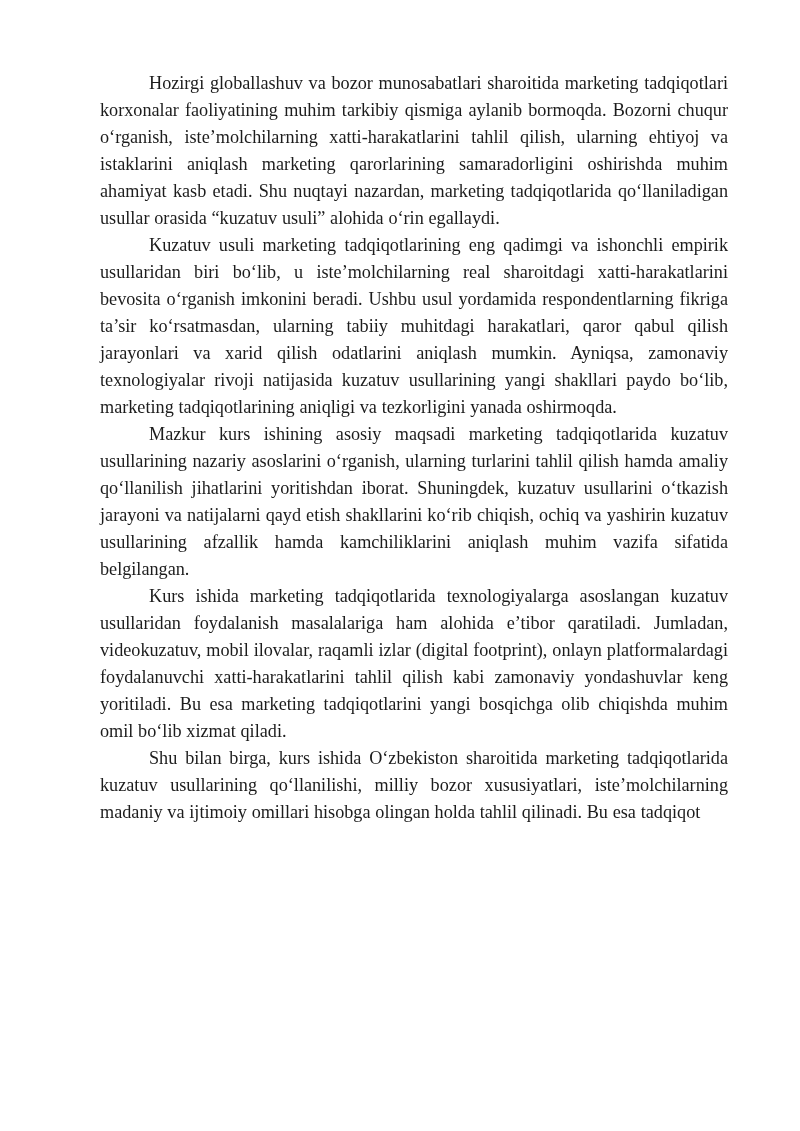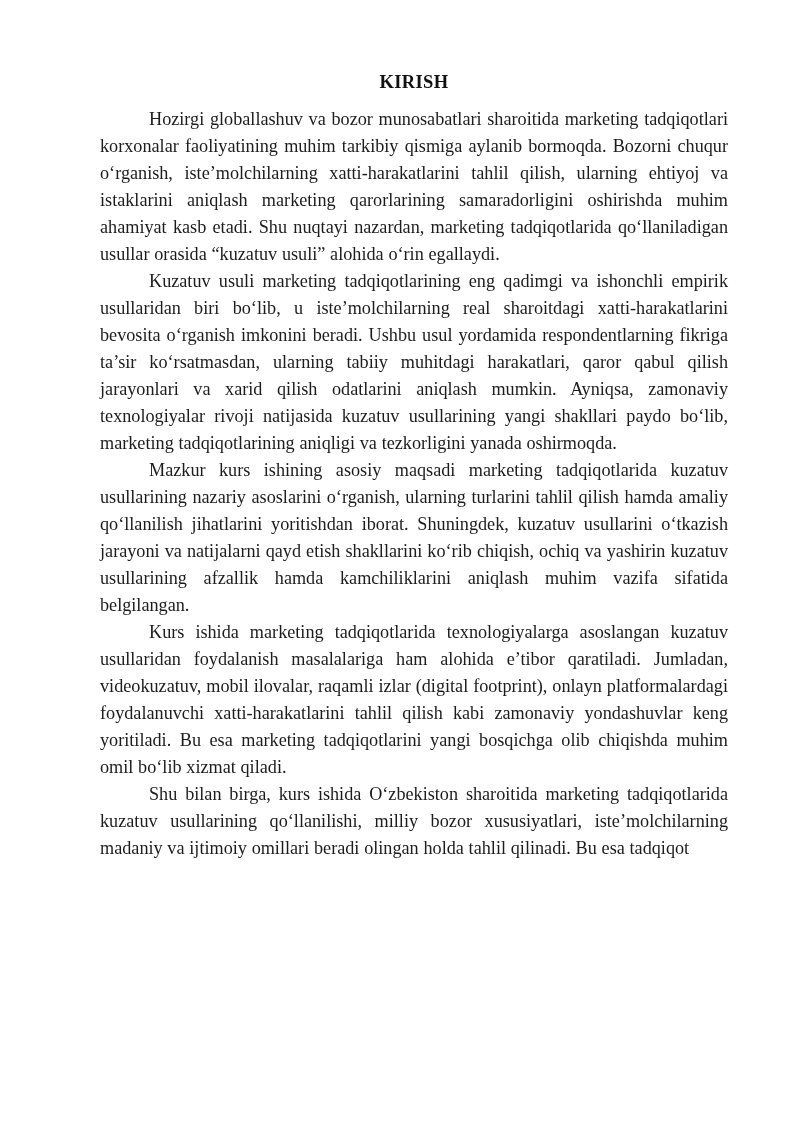--- a/index.html
+++ b/index.html
@@ -53,26 +53,25 @@
   .para:last-child {
     margin-bottom: 0;
   }
 </style>
 </head>
 <body>
 
 <div class="page">
   <div class="content">
 
-    <h1 class="doc-heading">KIRISH</h1>
 
     <p class="para">Hozirgi globallashuv va bozor munosabatlari sharoitida marketing tadqiqotlari korxonalar faoliyatining muhim tarkibiy qismiga aylanib bormoqda. Bozorni chuqur oʻrganish, iste’molchilarning xatti-harakatlarini tahlil qilish, ularning ehtiyoj va istaklarini aniqlash marketing qarorlarining samaradorligini oshirishda muhim ahamiyat kasb etadi. Shu nuqtayi nazardan, marketing tadqiqotlarida qoʻllaniladigan usullar orasida “kuzatuv usuli” alohida oʻrin egallaydi.</p>
 
     <p class="para">Kuzatuv usuli marketing tadqiqotlarining eng qadimgi va ishonchli empirik usullaridan biri boʻlib, u iste’molchilarning real sharoitdagi xatti-harakatlarini bevosita oʻrganish imkonini beradi. Ushbu usul yordamida respondentlarning fikriga ta’sir koʻrsatmasdan, ularning tabiiy muhitdagi harakatlari, qaror qabul qilish jarayonlari va xarid qilish odatlarini aniqlash mumkin. Ayniqsa, zamonaviy texnologiyalar rivoji natijasida kuzatuv usullarining yangi shakllari paydo boʻlib, marketing tadqiqotlarining aniqligi va tezkorligini yanada oshirmoqda.</p>
 
     <p class="para">Mazkur kurs ishining asosiy maqsadi marketing tadqiqotlarida kuzatuv usullarining nazariy asoslarini oʻrganish, ularning turlarini tahlil qilish hamda amaliy qoʻllanilish jihatlarini yoritishdan iborat. Shuningdek, kuzatuv usullarini oʻtkazish jarayoni va natijalarni qayd etish shakllarini koʻrib chiqish, ochiq va yashirin kuzatuv usullarining afzallik hamda kamchiliklarini aniqlash muhim vazifa sifatida belgilangan.</p>
 
     <p class="para">Kurs ishida marketing tadqiqotlarida texnologiyalarga asoslangan kuzatuv usullaridan foydalanish masalalariga ham alohida e’tibor qaratiladi. Jumladan, videokuzatuv, mobil ilovalar, raqamli izlar (digital footprint), onlayn platformalardagi foydalanuvchi xatti-harakatlarini tahlil qilish kabi zamonaviy yondashuvlar keng yoritiladi. Bu esa marketing tadqiqotlarini yangi bosqichga olib chiqishda muhim omil boʻlib xizmat qiladi.</p>
 
-    <p class="para">Shu bilan birga, kurs ishida Oʻzbekiston sharoitida marketing tadqiqotlarida kuzatuv usullarining qoʻllanilishi, milliy bozor xususiyatlari, iste’molchilarning madaniy va ijtimoiy omillari beradi olingan holda tahlil qilinadi. Bu esa tadqiqot</p>
+    <p class="para">Shu bilan birga, kurs ishida Oʻzbekiston sharoitida marketing tadqiqotlarida kuzatuv usullarining qoʻllanilishi, milliy bozor xususiyatlari, iste’molchilarning madaniy va ijtimoiy omillari hisobga olingan holda tahlil qilinadi. Bu esa tadqiqot</p>
 
   </div>
 </div>
 
 </body></html>

